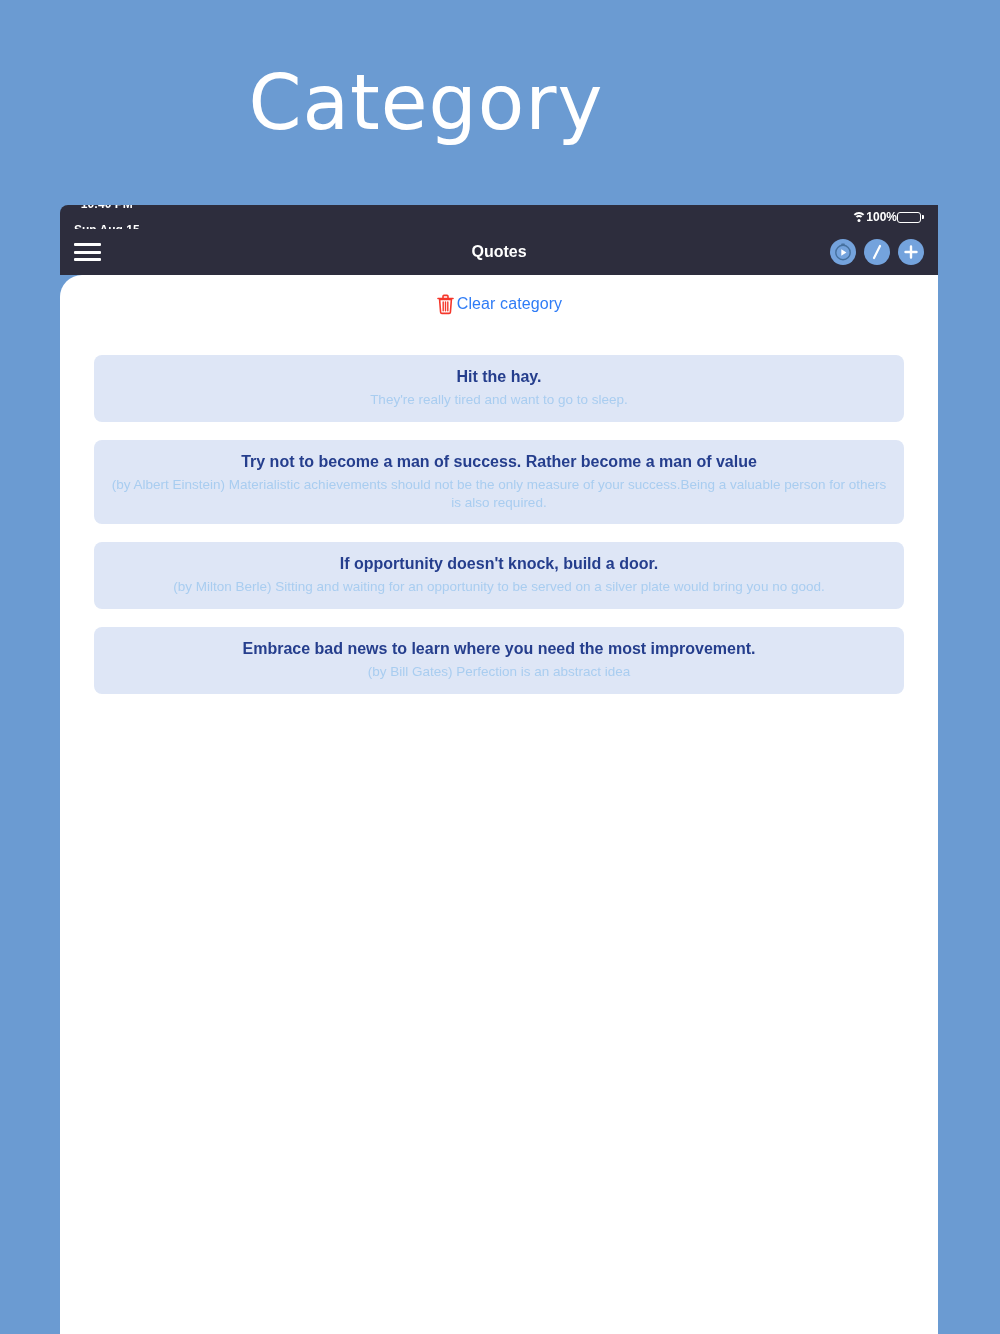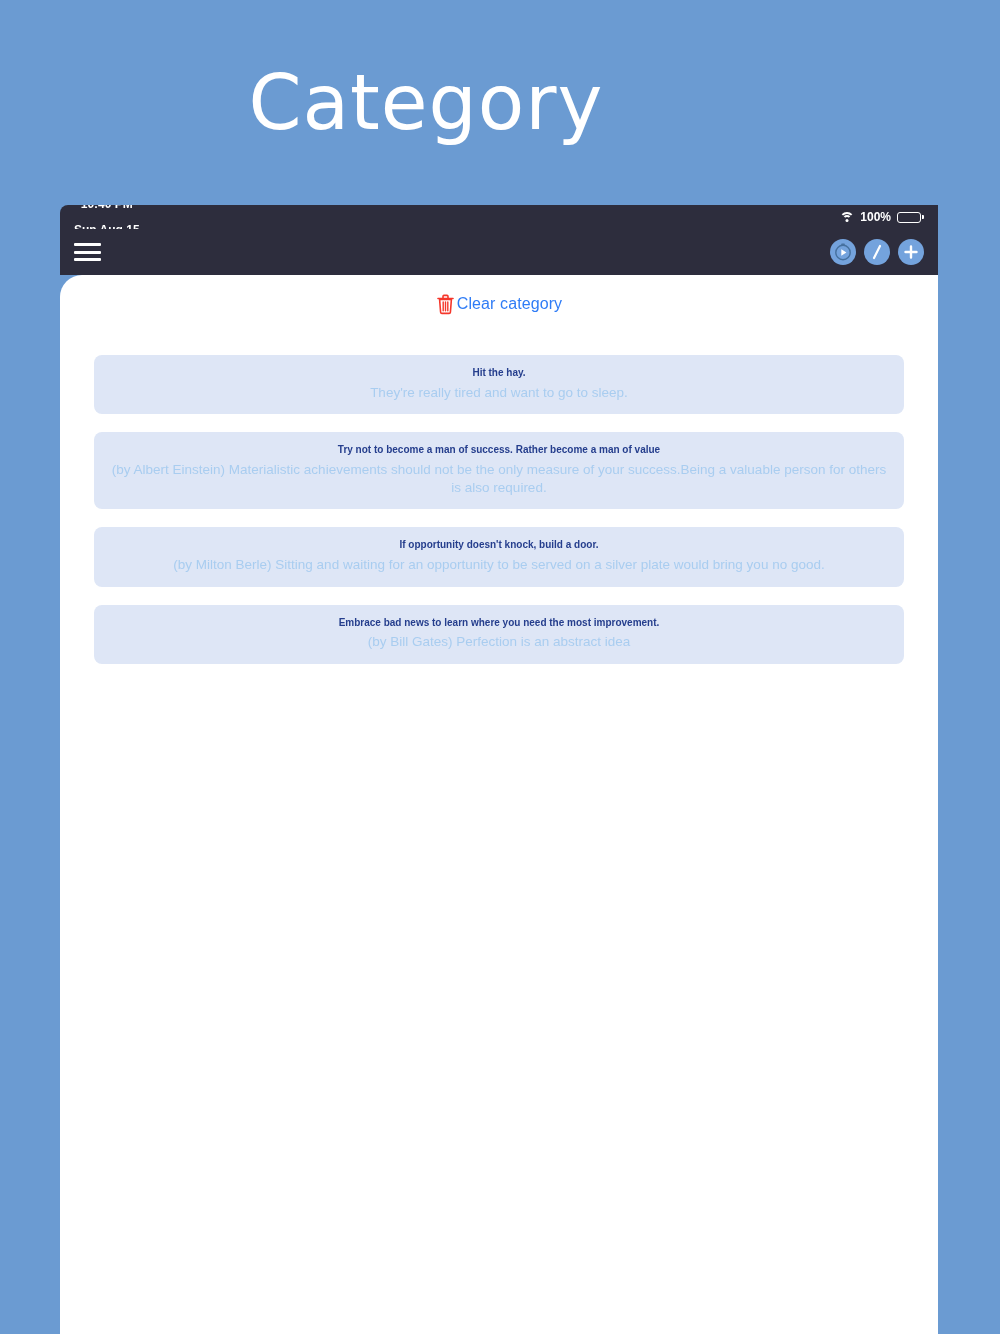--- a/index.html
+++ b/index.html
@@ -60,21 +60,21 @@
   .status-left {
     display: flex;
     align-items: center;
     gap: 12px;
     flex-direction: column;
   }
   .status-right {
     margin-left: auto;
     display: flex;
     align-items: center;
-    gap: 6px;
+    gap: 0;
   }
   .wifi-icon {
     display: inline-block;
     width: 15px;
     height: 11px;
     position: relative;
   }
   .wifi-icon i {
     position: absolute;
     left: 50%;
@@ -203,21 +203,21 @@
   }
   .quote-card {
     background: #dee6f6;
     border-radius: 8px;
     padding: 12px 12px 13px 12px;
     margin-bottom: 18px;
     box-sizing: border-box;
   }
   .quote-title {
     color: #253e8d;
-    font-size: 10px;
+    font-size: 16px;
     font-weight: 700;
     text-align: center;
     line-height: 1.25;
     margin-bottom: 4px;
   }
   .quote-desc {
     color: #a9cdf0;
     font-size: 13.5px;
     font-weight: 400;
     text-align: center;
@@ -249,20 +249,21 @@
       </span>
     </div>
   </div>
 
   <div class="nav-bar">
     <div class="hamburger">
       <span></span>
         <span></span>
         <span></span>
     </div>
+    <div class="nav-title">Quotes</div>
     <div class="nav-actions">
       <div class="circle-btn">
         <svg width="20" height="20" viewBox="0 0 20 20">
           <circle cx="10" cy="10.5" r="7.2" fill="none" stroke="#46719f" stroke-width="1.4"></circle>
           <rect x="8.2" y="1.6" width="3.6" height="1.9" rx=".6" fill="#46719f"></rect>
           <path d="M8.3 7.2 L13.4 10.5 L8.3 13.8 Z" fill="#ffffff"></path>
         </svg>
       </div>
       <div class="circle-btn">
         <svg width="20" height="20" viewBox="0 0 20 20">

